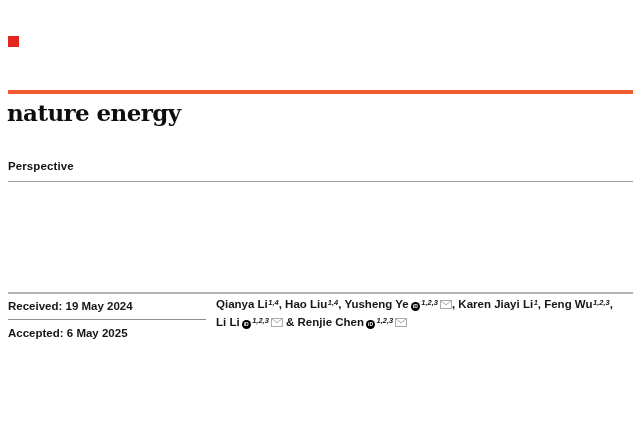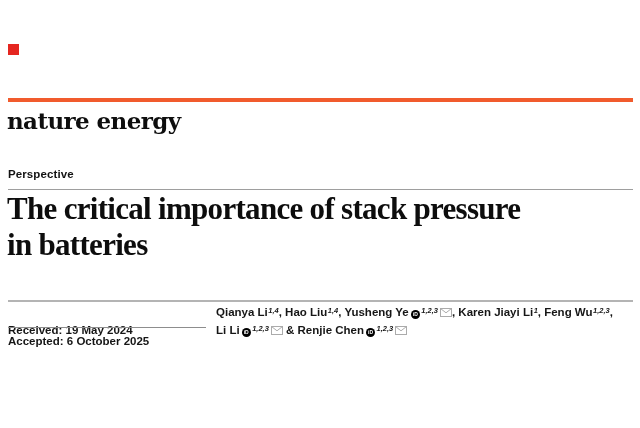--- a/index.html
+++ b/index.html
@@ -4,21 +4,20 @@
 <style>
   html, body { margin: 0; padding: 0; background: #ffffff; }
   .page {
     position: relative;
     width: 640px;
     height: 344px;
     background: #ffffff;
     overflow: hidden;
     font-family: "Liberation Sans", "DejaVu Sans", sans-serif;
     color: #141414;
-    margin-top: 8px;
   }
   .brand-square {
     position: absolute;
     left: 8px; top: 36px;
     width: 11px; height: 11px;
     background: #e52620;
   }
   .brand-rule {
     position: absolute;
     left: 8px; top: 90px;
@@ -74,21 +73,21 @@
     color: #0d0d0d;
   }
   .rule-long {
     position: absolute;
     left: 8px; top: 292px;
     width: 625px; height: 2px;
     background: #b4b4b4;
   }
   .received {
     position: absolute;
-    left: 8px; top: 316px;
+    left: 8px; top: 300px;
     font-weight: 700;
     font-size: 11.5px;
     color: #161616;
   }
   .rule-short {
     position: absolute;
     left: 8px; top: 319px;
     width: 198px; height: 1px;
     background: #8d8d8d;
   }
@@ -147,27 +146,26 @@
   <div class="brand-rule" style="background: rgb(241, 91, 45);"></div>
 
   <div class="masthead">nature energy</div>
 
   <div class="kicker-row">
     <span class="kicker">Perspective</span>
   </div>
 
   <div class="hairline"></div>
 
-  <h1 class="title"><span>The critical importance of stack pressure</span><br><span>in batteries</span></h1>
 
   <div class="rule-long"></div>
 
   <div class="received">Received: 19 May 2024</div>
   <div class="rule-short"></div>
-  <div class="accepted">Accepted: 6 October 2025</div>
+  <div class="accepted">Accepted: 6 May 2025</div>
 
   <div class="authors">
       <div class="author-line"><span>Qianya Li<span class="sup">1,4</span>, </span><span>Hao Liu<span class="sup">1,4</span>, </span><span>Yusheng Ye<span class="orcid">iD</span><span class="sup">1,2,3</span><span class="mail"><svg width="12" height="9" viewBox="0 0 12 9">
               <rect x="0.5" y="0.5" width="11" height="8" fill="none" stroke="#ababab" stroke-width="1"></rect>
               <path d="M0.5 0.5 L6 4.8 L11.5 0.5" fill="none" stroke="#ababab" stroke-width="1"></path>
             </svg></span>, </span><span>Karen Jiayi Li<span class="sup">1</span>, </span><span>Feng Wu<span class="sup">1,2,3</span>,</span></div>
       <div class="author-line"><span>Li Li<span class="orcid">iD</span><span class="sup">1,2,3</span><span class="mail"><svg width="12" height="9" viewBox="0 0 12 9">
               <rect x="0.5" y="0.5" width="11" height="8" fill="none" stroke="#ababab" stroke-width="1"></rect>
               <path d="M0.5 0.5 L6 4.8 L11.5 0.5" fill="none" stroke="#ababab" stroke-width="1"></path>
             </svg></span> &amp; </span><span>Renjie Chen<span class="orcid">iD</span><span class="sup">1,2,3</span><span class="mail"><svg width="12" height="9" viewBox="0 0 12 9">

